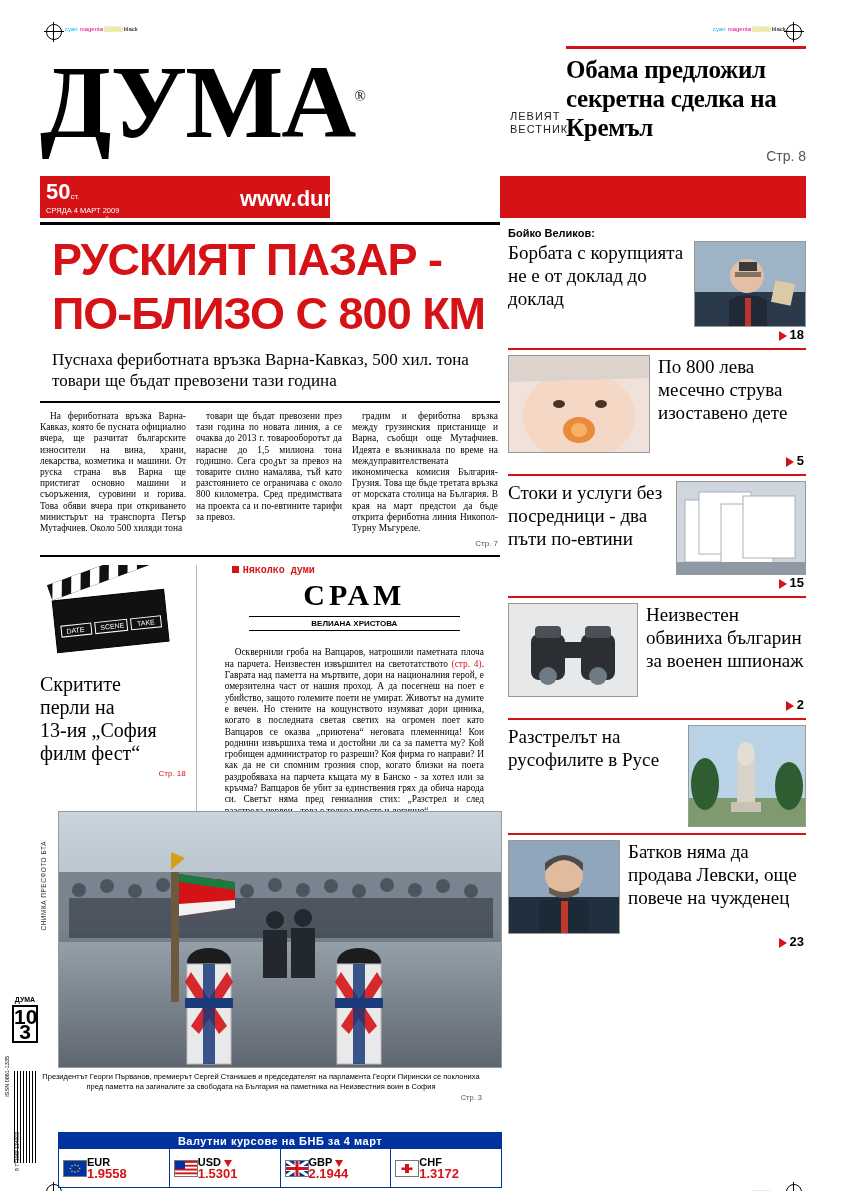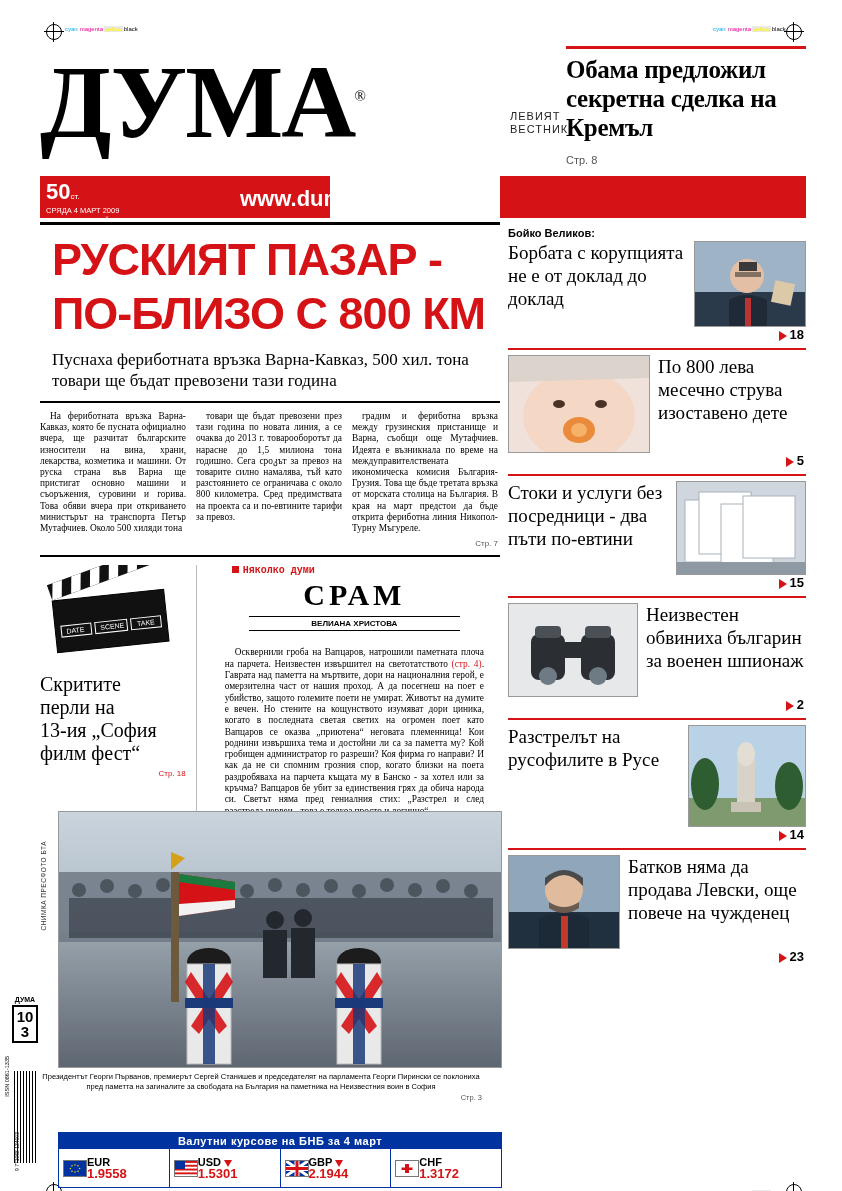--- a/index.html
+++ b/index.html
@@ -17,21 +17,21 @@
 
   
   .masthead{position:absolute;left:40px;top:28px;width:560px;height:120px;}
   .logo{font-family:"Liberation Serif",serif;font-weight:bold;font-size:104px;line-height:104px;letter-spacing:-2px;}
   .logo .reg{font-size:15px;vertical-align:super;font-weight:normal;}
   .logo-sub{position:absolute;left:470px;top:66px;font-family:"Liberation Sans",sans-serif;font-size:11px;line-height:13px;color:#222;letter-spacing:1px;}
 
   .topnews{position:absolute;left:566px;top:30px;width:240px;}
   .topnews .tn-line{border-top:3px solid #d51317;}
   .topnews h2{font-family:"Liberation Serif",serif;font-size:25px;line-height:29px;margin:6px 0 0 0;font-weight:bold;letter-spacing:-0.3px;}
-  .topnews .pg{font-family:"Liberation Sans",sans-serif;font-size:11px;color:#555;margin-top:12px;}
+  .topnews .pg{text-align:right;font-family:"Liberation Sans",sans-serif;font-size:14px;color:#555;margin-top:6px;}
 
   
   .redbar{position:absolute;left:40px;top:160px;width:766px;height:42px;background:#d51317;}
   .price{position:absolute;left:46px;top:163px;color:#fff;font-family:"Liberation Sans",sans-serif;}
   .price .big{font-size:22px;font-weight:bold;}
   .price .small{font-size:8px;}
   .price .l2{font-size:7.5px;line-height:9px;margin-top:1px;}
   .siteurl{position:absolute;left:240px;top:170px;color:#fff;font-family:"Liberation Sans",sans-serif;font-weight:bold;font-size:22px;}
   .redbar-white{position:absolute;left:330px;top:160px;width:170px;height:42px;background:#fff;}
 
@@ -95,21 +95,21 @@
   .thumb-person{background:linear-gradient(160deg,#8fa3b8 0%,#4a5a6b 55%,#2c3742 100%);}
   .thumb-baby{background:linear-gradient(140deg,#f3d9cf 0%,#e2b6a4 60%,#caa291 100%);}
   .thumb-papers{background:linear-gradient(180deg,#dfe4ea 0%,#b9c2cc 100%);}
   .thumb-binoc{background:linear-gradient(180deg,#e8e8e8 0%,#9aa0a6 100%);}
   .thumb-monu{background:linear-gradient(180deg,#bcd4e6 0%,#7fa3bd 100%);}
   .thumb-man{background:linear-gradient(160deg,#9ab0c4 0%,#4e5f70 70%);}
 
   
   .badge{position:absolute;left:12px;top:980px;width:26px;text-align:center;font-family:"Liberation Sans",sans-serif;}
   .badge .nm{font-size:7px;font-weight:bold;}
-  .badge .box{border:2px solid #000;font-size:15px;font-weight:bold;line-height:15px;padding:2px 0;margin-top:2px;}
+  .badge .box{border:2px solid #000;font-size:21px;font-weight:bold;line-height:15px;padding:2px 0;margin-top:2px;}
   .barcode{position:absolute;left:14px;top:1055px;width:22px;height:110px;}
   .barcode .bars{width:100%;height:92px;background:repeating-linear-gradient(90deg,#000 0 1px,#fff 1px 3px,#000 3px 4px,#fff 4px 6px);}
   .barcode .num{font-family:"Liberation Sans",sans-serif;font-size:5px;transform:rotate(-90deg);transform-origin:left top;position:absolute;left:0;top:100px;white-space:nowrap;}
   .sidecode{position:absolute;left:4px;top:1040px;font-family:"Liberation Sans",sans-serif;font-size:5.5px;writing-mode:vertical-rl;transform:rotate(180deg);}
 </style>
 </head>
 <body>
 
 <div class="page">
 
@@ -467,21 +467,20 @@
           <rect x="48" y="34" width="18" height="44" fill="#d8d3c8"></rect>
           <rect x="42" y="76" width="30" height="10" fill="#c9c3b6"></rect>
           <ellipse cx="57" cy="28" rx="9" ry="12" fill="#e3ded3"></ellipse>
           <g fill="#2f5d32">
                 <ellipse cx="16" cy="58" rx="14" ry="26"></ellipse>
                 <ellipse cx="100" cy="60" rx="14" ry="24"></ellipse>
               </g>
             </svg>
         </div>
       </div>
-      <div class="rail-pg"><span class="pgtri"></span><span>14</span></div>
     </div>
 
     <div class="rail-item">
       <div class="rail-flex">
         <div class="rail-img thumb-man" style="width:110px;height:92px;">
           <svg width="110" height="92" viewBox="0 0 110 92">
               <rect width="110" height="92" fill="#8fa6bb"></rect>
           <rect x="0" y="56" width="110" height="36" fill="#20303f"></rect>
           <circle cx="55" cy="34" r="19" fill="#e0bb9e"></circle>
           <path d="M36 30 Q55 8 74 30 L74 22 Q55 6 36 22 Z" fill="#4a4a4a"></path>

